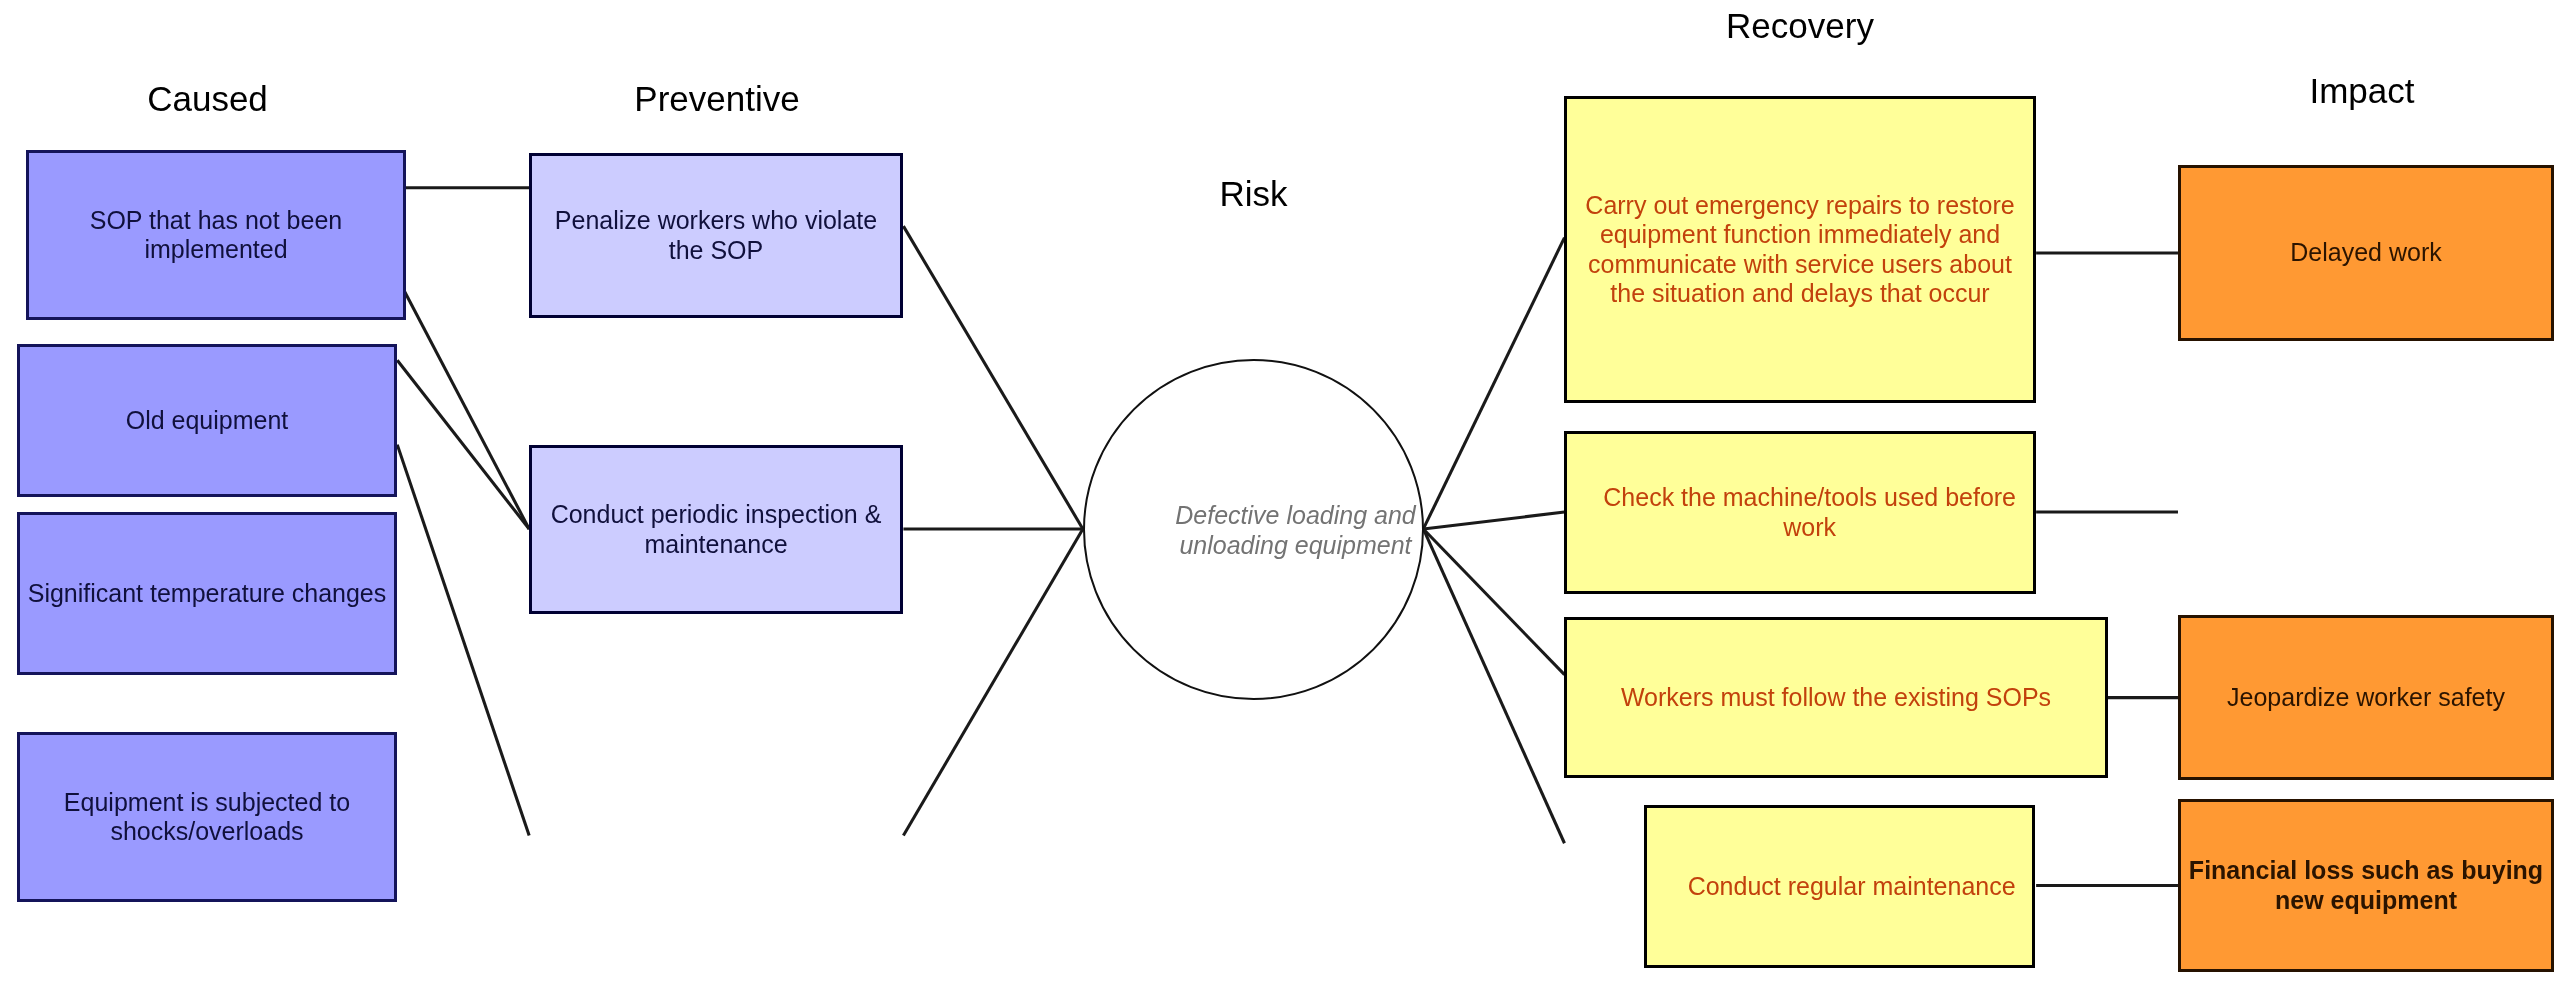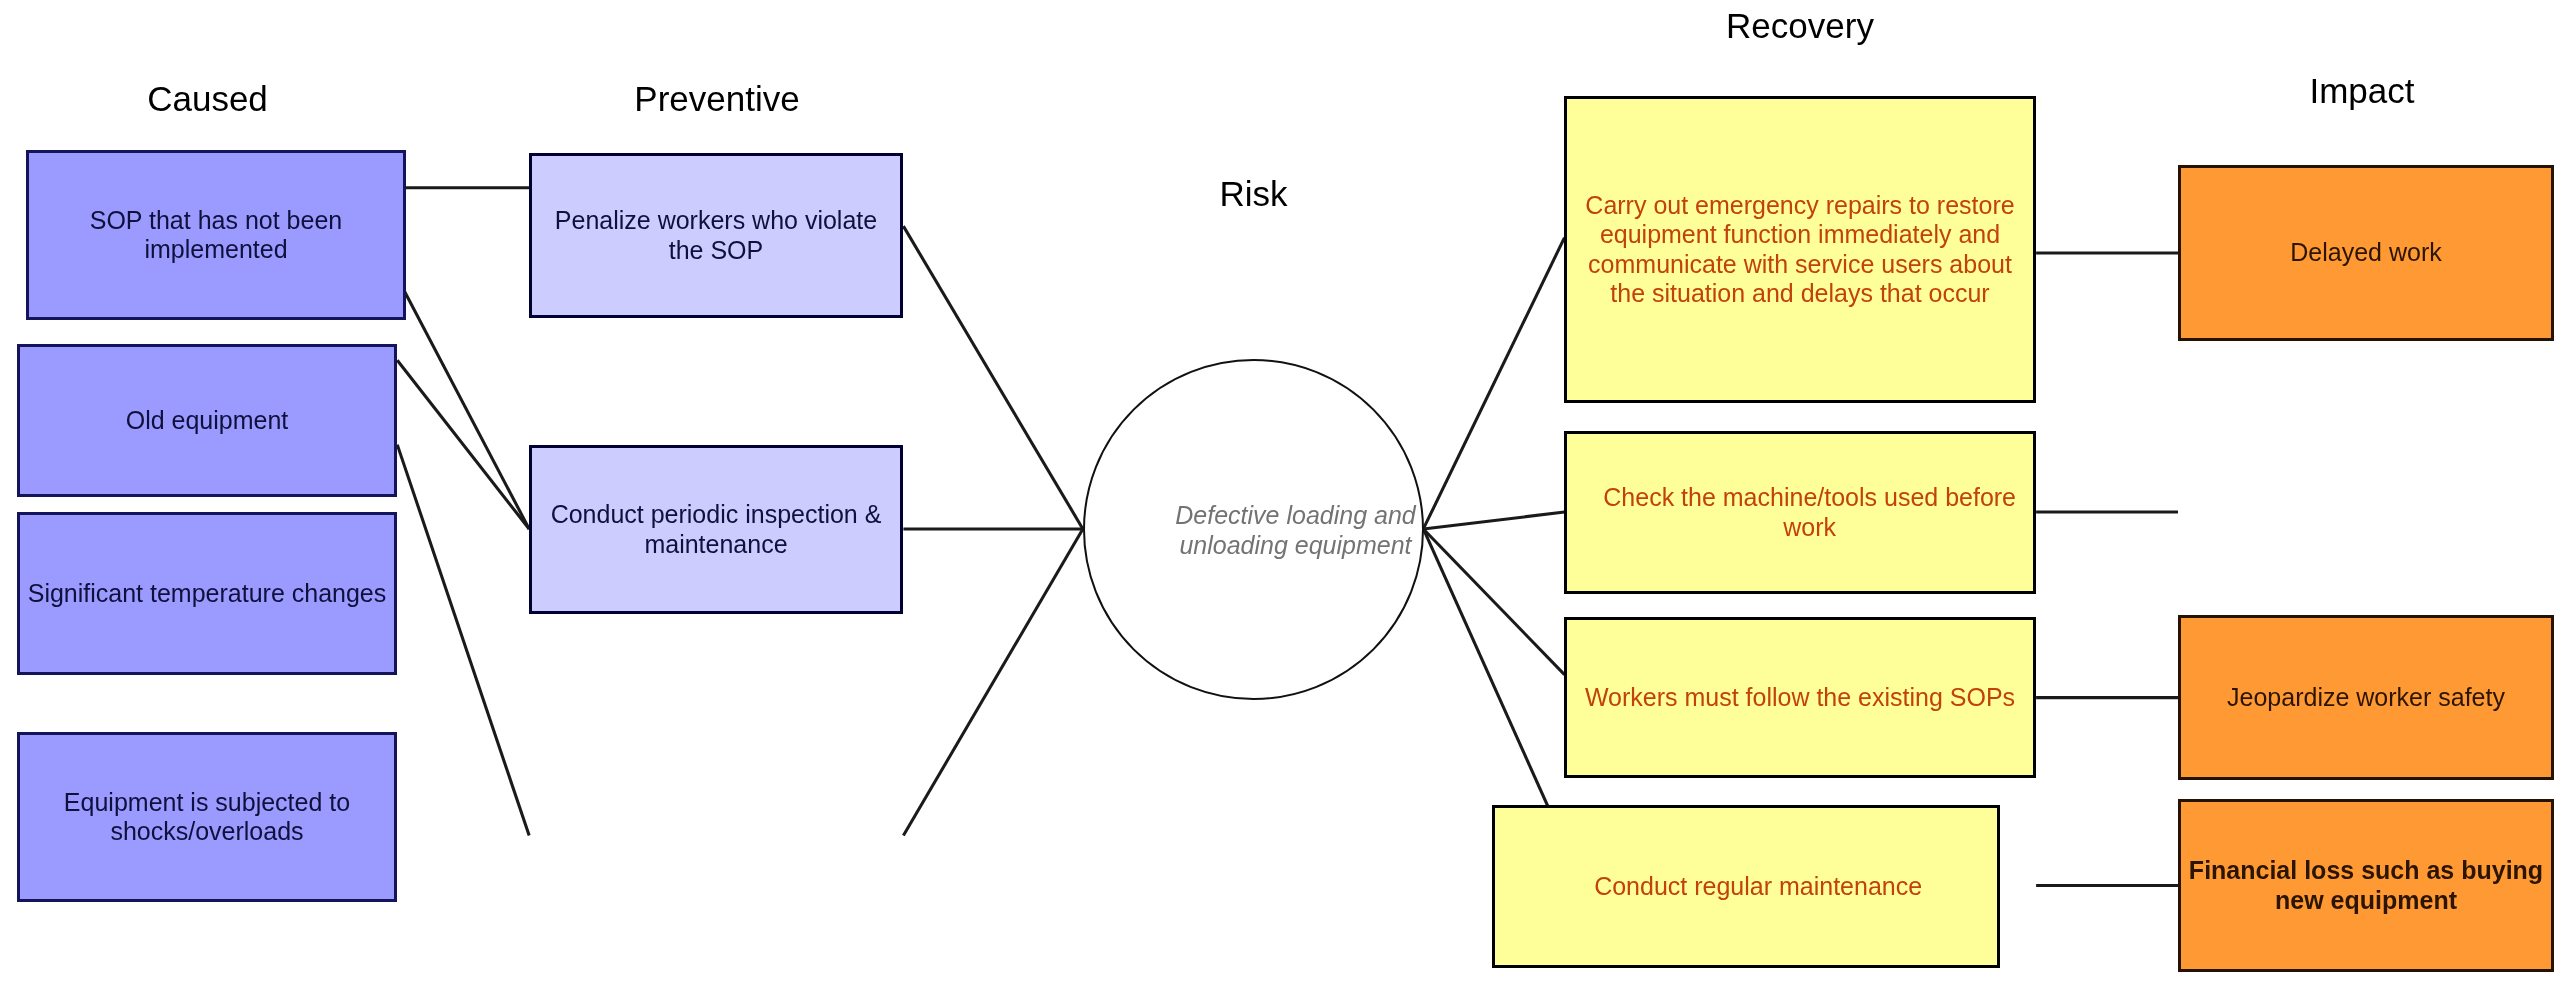--- a/index.html
+++ b/index.html
@@ -63,21 +63,21 @@
 
   <div class="node prev" style="left:529px;top:153px;width:374px;height:165px;">Penalize workers who violate the SOP</div>
   <div class="node prev" style="left:529px;top:445px;width:374px;height:169px;">Conduct periodic inspection &amp; maintenance</div>
 
   <div class="risk-circle" style="left:1083px;top:359px;width:341px;height:341px;">
     <span style="display:block;max-width:253px;">Defective loading and unloading equipment</span>
   </div>
 
   <div class="node rec" style="left:1564px;top:96px;width:472px;height:307px;">Carry out emergency repairs to restore equipment function immediately and communicate with service users about the situation and delays that occur</div>
   <div class="node rec" style="left:1564px;top:431px;width:472px;height:163px;padding-left:27px;">Check the machine/tools used before work</div>
-  <div class="node rec" style="left:1564px;top:617px;width:472px;height:161px;">Workers must follow the existing SOPs</div>
-  <div class="node rec" style="left:1492px;top:805px;width:508px;height:163px;padding-left:32px;">Conduct regular maintenance</div>
+  <div class="node rec" style="left:1564px;top:617px;width:544px;height:161px;">Workers must follow the existing SOPs</div>
+  <div class="node rec" style="left:1644px;top:805px;width:391px;height:163px;padding-left:32px;">Conduct regular maintenance</div>
 
   <div class="node imp" style="left:2178px;top:165px;width:376px;height:176px;">Delayed work</div>
   <div class="node imp" style="left:2178px;top:615px;width:376px;height:165px;">Jeopardize worker safety</div>
   <div class="node imp" style="left:2178px;top:799px;width:376px;height:173px;font-weight:bold;">Financial loss such as buying new equipment</div>
 
 </div>
 
 
 </body></html>

